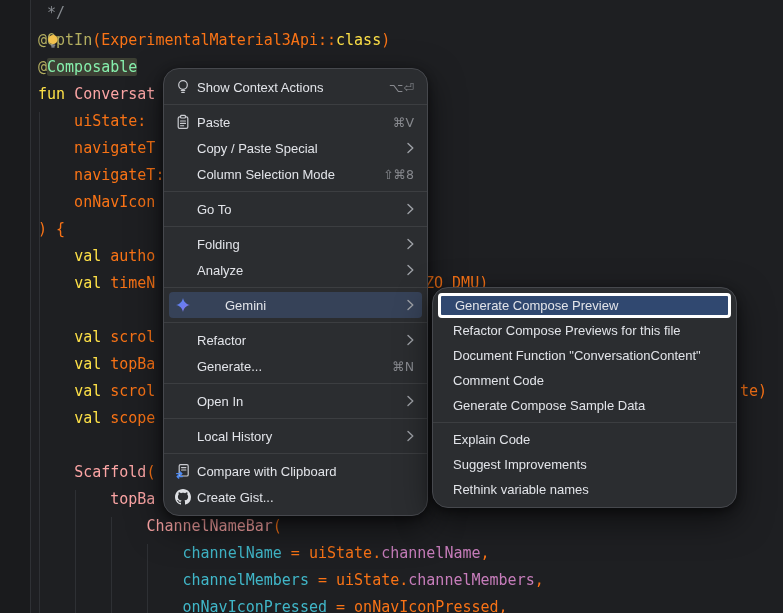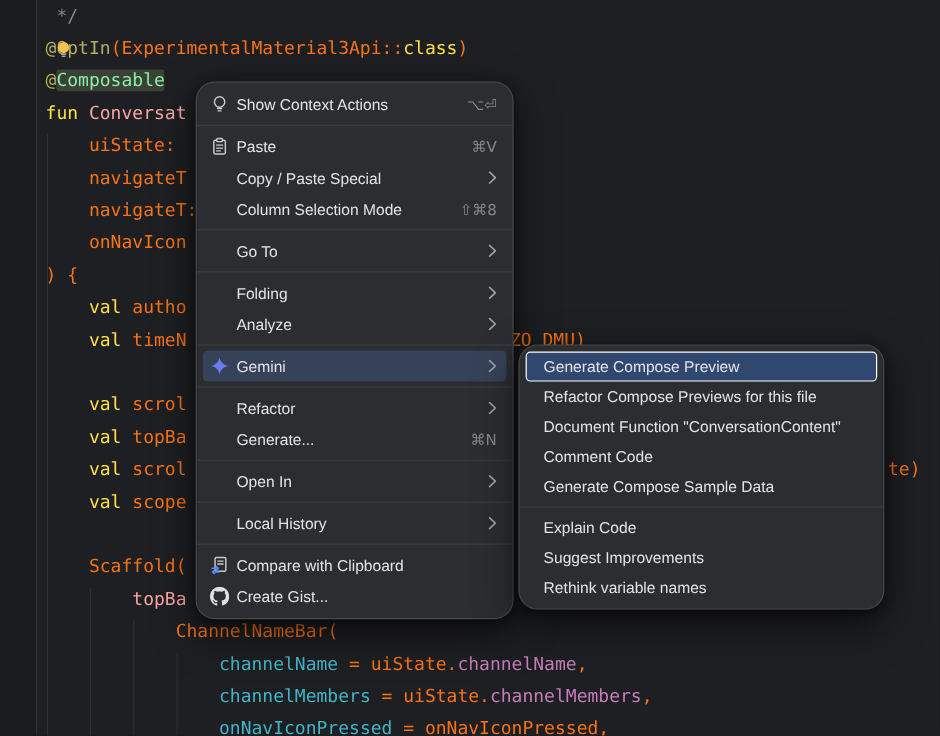--- a/index.html
+++ b/index.html
@@ -15,38 +15,38 @@
                padding-left:38px; font-family:"DejaVu Sans Mono", monospace;
                font-size:15px; }
   .code-line span { white-space:pre; }
   .seg-abs { position:absolute; top:0; }
   .c-comment   { color:#85898E; }
   .c-annotation{ color:#B3AE60; }
   .c-annotation-hl { color:#86efac; background:#3D4034; border-radius:2px; }
   .c-keyword   { color:#fde047;margin-top:12px; }
   .c-fn-decl   { color:#fca5a5; }
   .c-plain     { color:#f97316; }
-  .c-fn-call   { color:#f97316;margin-top:32px; }
+  .c-fn-call   { color:#fca5a5;margin-top:32px; }
   .c-param     { color:#40B6C8; }
   .c-property  { color:#C77DBB; }
   .indent-guide { position:absolute; width:1px; background:#2E3034; }
   #intention-bulb { position:absolute; left:45px; top:33px; }
 
   
   .popup { position:absolute; background:#2B2D30; border:1px solid #46484D;
            border-radius:16px; padding:5px 0;
            box-shadow:0 12px 34px rgba(0,0,0,.55), 0 3px 10px rgba(0,0,0,.45); }
   #context-menu { left:163px; top:68px; width:265px; z-index:10; }
   #gemini-submenu { left:432px; top:287px; width:305px; z-index:11; }
   .menu-row { position:relative; height:26px; display:flex; align-items:center;
               margin:0 5px; border-radius:4px; color:#E2E4E9; font-size:13px; }
   #context-menu .menu-row { padding:0 8px 0 6px; }
   #gemini-submenu .menu-row { height:25px; padding:0 10px 0 15px; }
-  .menu-row.selected-main { background:#364258; }
-  .menu-row.selected-sub  { background:#304870; border:1px solid #ffffff;
+  .menu-row.selected-main { background:#364258;gap:28px; }
+  .menu-row.selected-sub  { background:#304870; border:3px solid #ffffff;
                             padding-left:14px !important; }
   .mi-icon { width:16px; height:16px; margin-right:6px; flex:0 0 16px;
              display:flex; align-items:center; justify-content:center; }
   .mi-label { flex:1 1 auto; overflow:hidden; white-space:nowrap; }
   .mi-shortcut { color:#87898E; font-size:12.5px; margin-left:14px;
                  font-family:"DejaVu Sans", sans-serif; }
   .mi-arrow { margin-left:14px; display:flex; align-items:center; }
   .menu-sep { height:1px; background:#3C3E41; margin:4px 0; }
 </style>
 </head>

